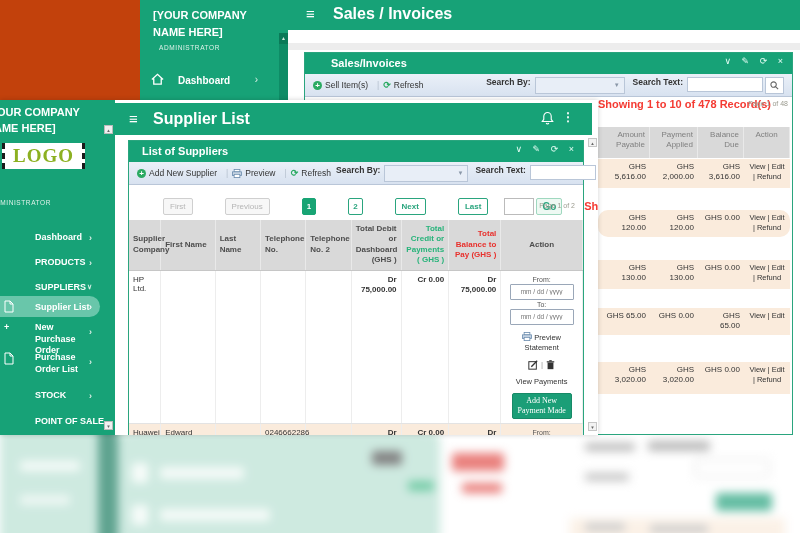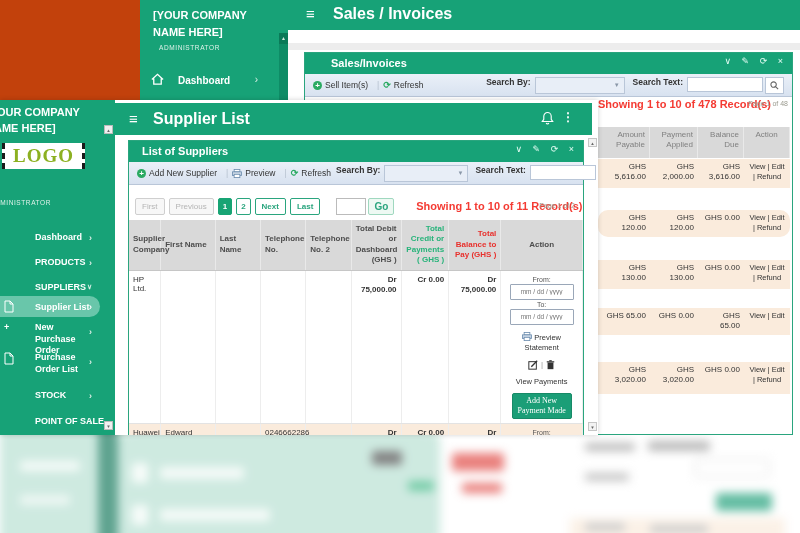--- a/index.html
+++ b/index.html
@@ -86,21 +86,21 @@
   #fw-tb{position:absolute;left:0;top:3px;width:477px;height:32px;background:#17A277;}
   #fw-tb .burger{position:absolute;left:14px;top:7px;font-size:15px;color:#fff;font-weight:bold;}
   #fw-tb .title{position:absolute;left:38px;top:7px;font-size:16px;font-weight:bold;color:#fff;}
   #fw-tb .bell{position:absolute;right:38px;top:8px;}
   #fw-tb .dots{position:absolute;right:18px;top:7px;font-size:12px;color:#fff;font-weight:bold;}
   #fw-panel{left:13px;top:40px;width:454px;height:295px;}
   #fw-main-scroll .arr{position:absolute;right:1px;width:9px;height:9px;background:#F2F2F2;border:1px solid #c5c5c5;
                        color:#666;font-size:4.5px;text-align:center;line-height:9px;box-sizing:border-box;z-index:3;}
 
   #pag-row{display:flex;align-items:center;margin:10px 0 0 6px;height:22px;position:relative;}
-  .pbtn{font-size:8px;padding:3px 6px;border-radius:2px;margin-right:4px;cursor:pointer;white-space:nowrap;}
+  .pbtn{font-size:8px;padding:3px 6px;border-radius:2px;margin-right:4px;cursor:pointer;white-space:nowrap;margin-left:28px;}
   .pbtn.dis{background:#F7F7F7;border:1px solid #CFCFCF;color:#B5B5B5;}
   .pbtn.num{padding:3px 4px;}
   .pbtn.on{background:#18A474;border:1px solid #18A474;color:#fff;font-weight:bold;}
   .pbtn.off{background:#fff;border:1px solid #2AA57E;color:#2AA57E;font-weight:bold;}
   #go-in{width:24px;height:13px;border:1px solid #BBB;margin:0 2px 0 12px;font-size:8px;}
   #go-btn{font-size:10px;font-weight:bold;color:#2AA57E;background:#EEF9F3;border:1px solid #9FD8BF;border-radius:2px;padding:2px 5px;cursor:pointer;}
   #fw-showing{margin-left:22px;font-size:11px;font-weight:bold;color:#F43B33;white-space:nowrap;}
   #fw-page{position:absolute;right:8px;top:7px;font-size:7px;color:#9B9B8F;}
 
   #sup-table{width:100%;border-collapse:collapse;table-layout:fixed;margin-top:3px;}

